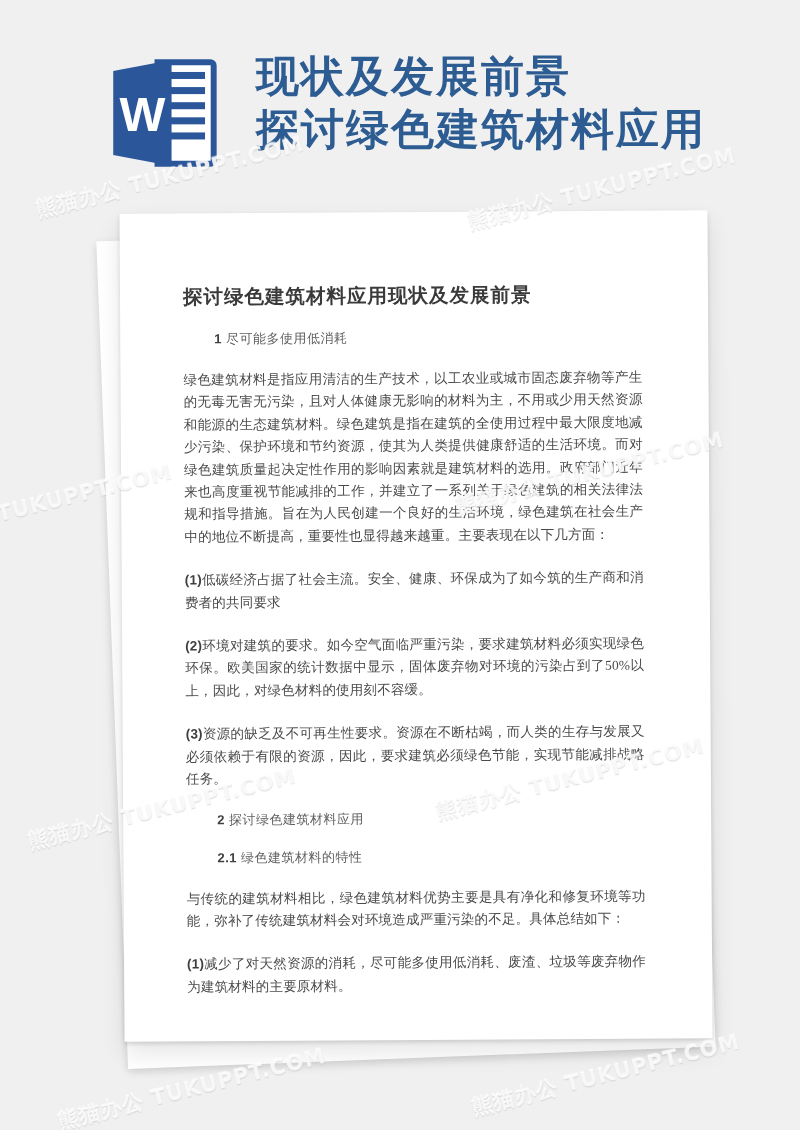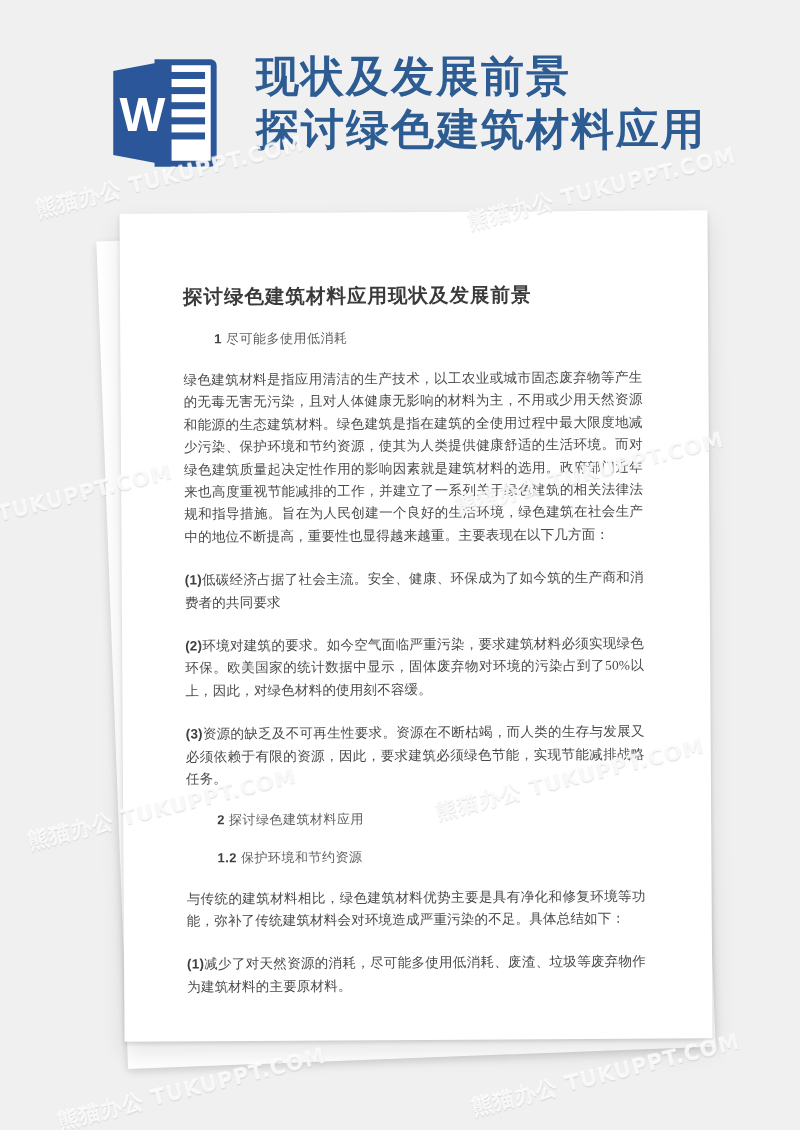--- a/index.html
+++ b/index.html
@@ -128,19 +128,19 @@
 
   <div class="page front doc">
     <h2 class="doc-title">探讨绿色建筑材料应用现状及发展前景</h2>
     <div id="doc-blocks">
         <p class="doc-heading"><span class="num">1</span><span>尽可能多使用低消耗</span></p>
         <p class="doc-para"><span>绿色建筑材料是指应用清洁的生产技术，以工农业或城市固态废弃物等产生的无毒无害无污染，且对人体健康无影响的材料为主，不用或少用天然资源和能源的生态建筑材料。绿色建筑是指在建筑的全使用过程中最大限度地减少污染、保护环境和节约资源，使其为人类提供健康舒适的生活环境。而对绿色建筑质量起决定性作用的影响因素就是建筑材料的选用。政府部门近年来也高度重视节能减排的工作，并建立了一系列关于绿色建筑的相关法律法规和指导措施。旨在为人民创建一个良好的生活环境，绿色建筑在社会生产中的地位不断提高，重要性也显得越来越重。主要表现在以下几方面：</span></p>
         <p class="doc-para"><span class="marker">(1)</span><span>低碳经济占据了社会主流。安全、健康、环保成为了如今筑的生产商和消费者的共同要求</span></p>
         <p class="doc-para"><span class="marker">(2)</span><span>环境对建筑的要求。如今空气面临严重污染，要求建筑材料必须实现绿色环保。欧美国家的统计数据中显示，固体废弃物对环境的污染占到了50%以上，因此，对绿色材料的使用刻不容缓。</span></p>
         <p class="doc-para"><span class="marker">(3)</span><span>资源的缺乏及不可再生性要求。资源在不断枯竭，而人类的生存与发展又必须依赖于有限的资源，因此，要求建筑必须绿色节能，实现节能减排战略任务。</span></p>
         <p class="doc-heading"><span class="num">2</span><span>探讨绿色建筑材料应用</span></p>
-        <p class="doc-heading"><span class="num">1.2</span><span>保护环境和节约资源</span></p>
+        <p class="doc-heading"><span class="num">2.1</span><span>绿色建筑材料的特性</span></p>
         <p class="doc-para"><span>与传统的建筑材料相比，绿色建筑材料优势主要是具有净化和修复环境等功能，弥补了传统建筑材料会对环境造成严重污染的不足。具体总结如下：</span></p>
         <p class="doc-para"><span class="marker">(1)</span><span>减少了对天然资源的消耗，尽可能多使用低消耗、废渣、垃圾等废弃物作为建筑材料的主要原材料。</span></p>
       </div>
   </div>
 
 </div>
 
 </body></html>

